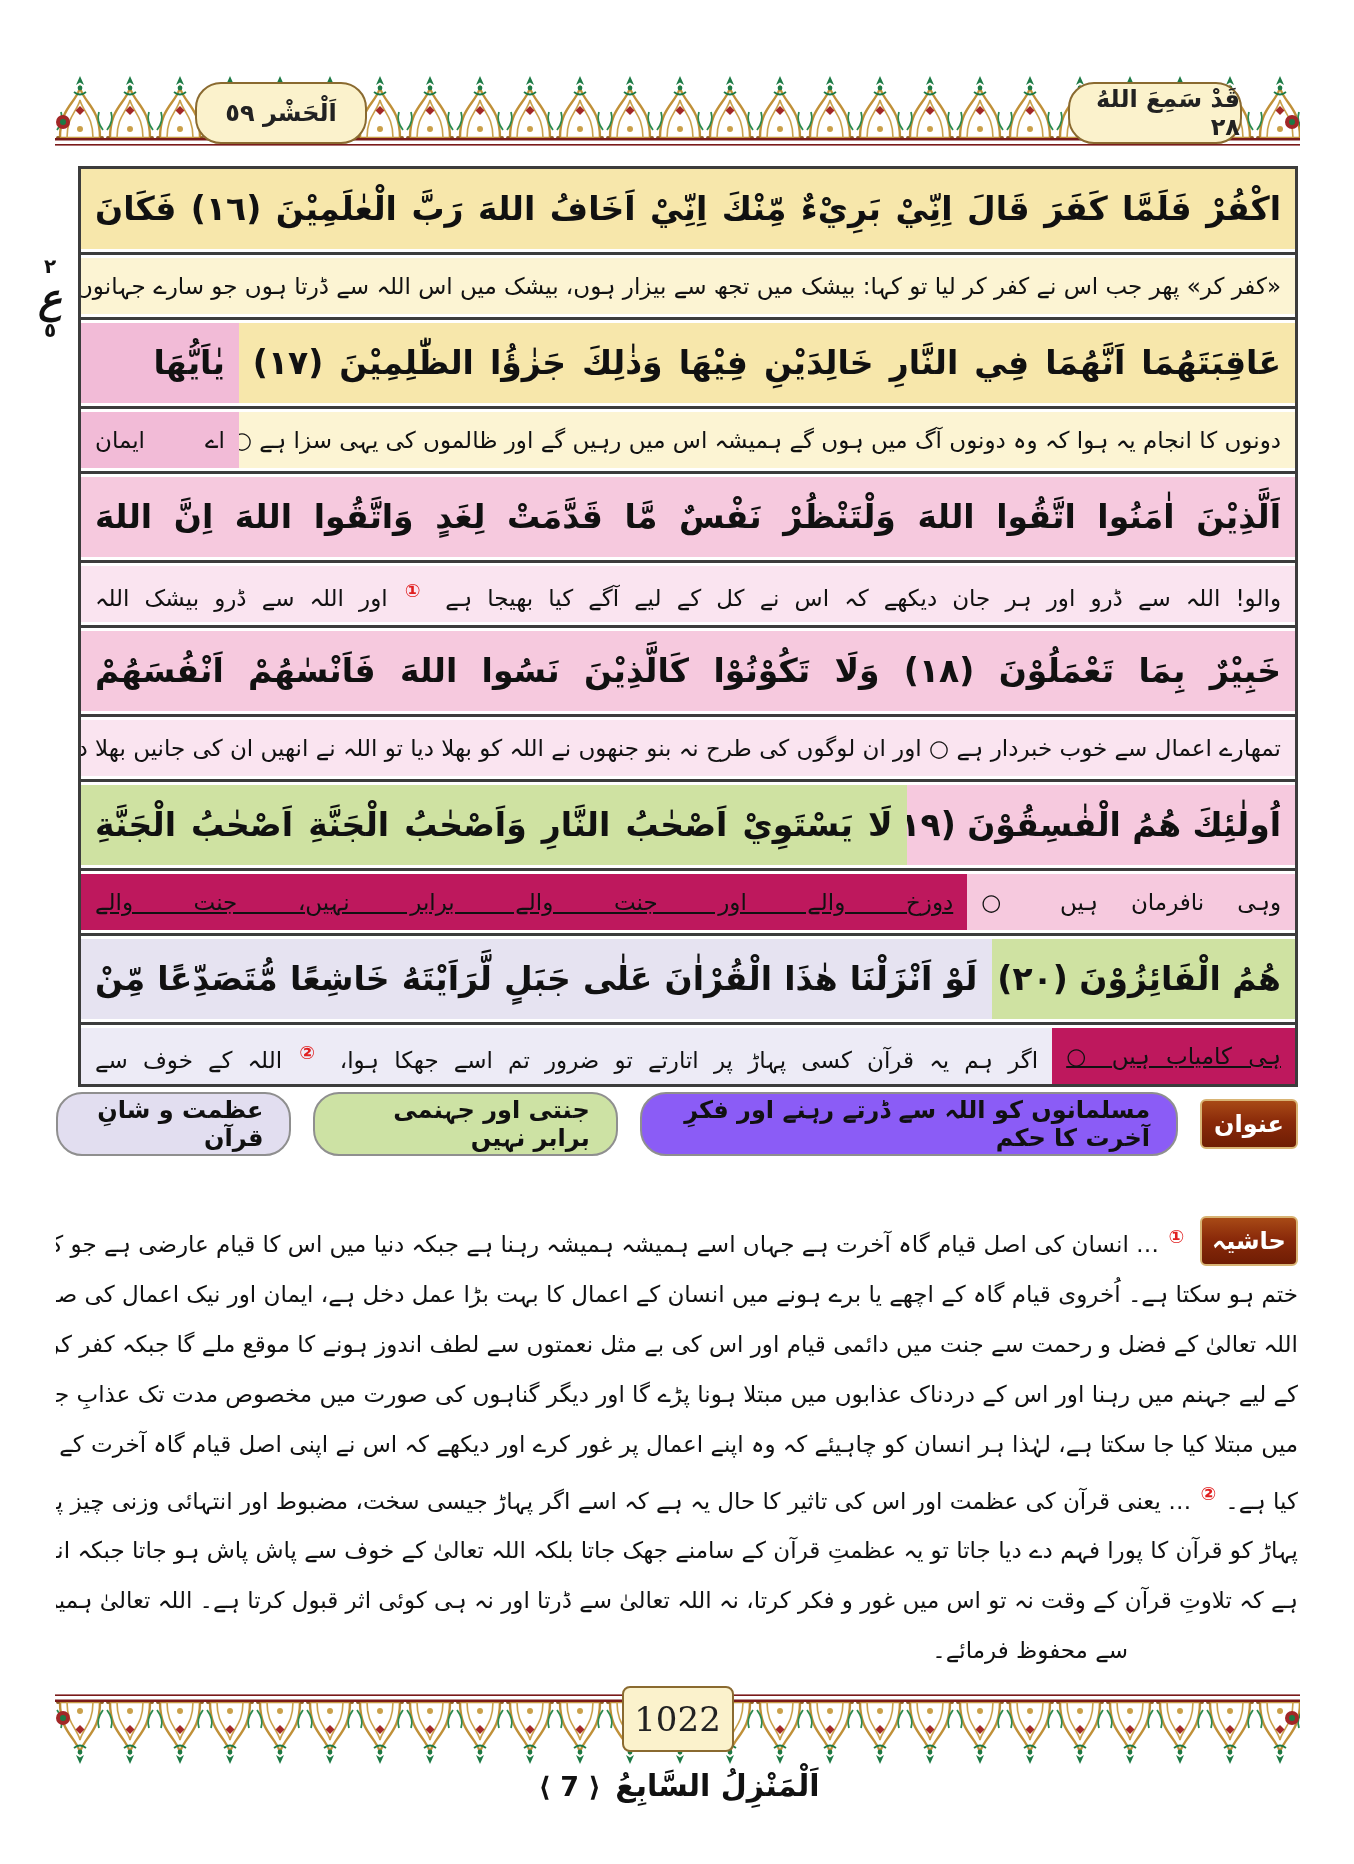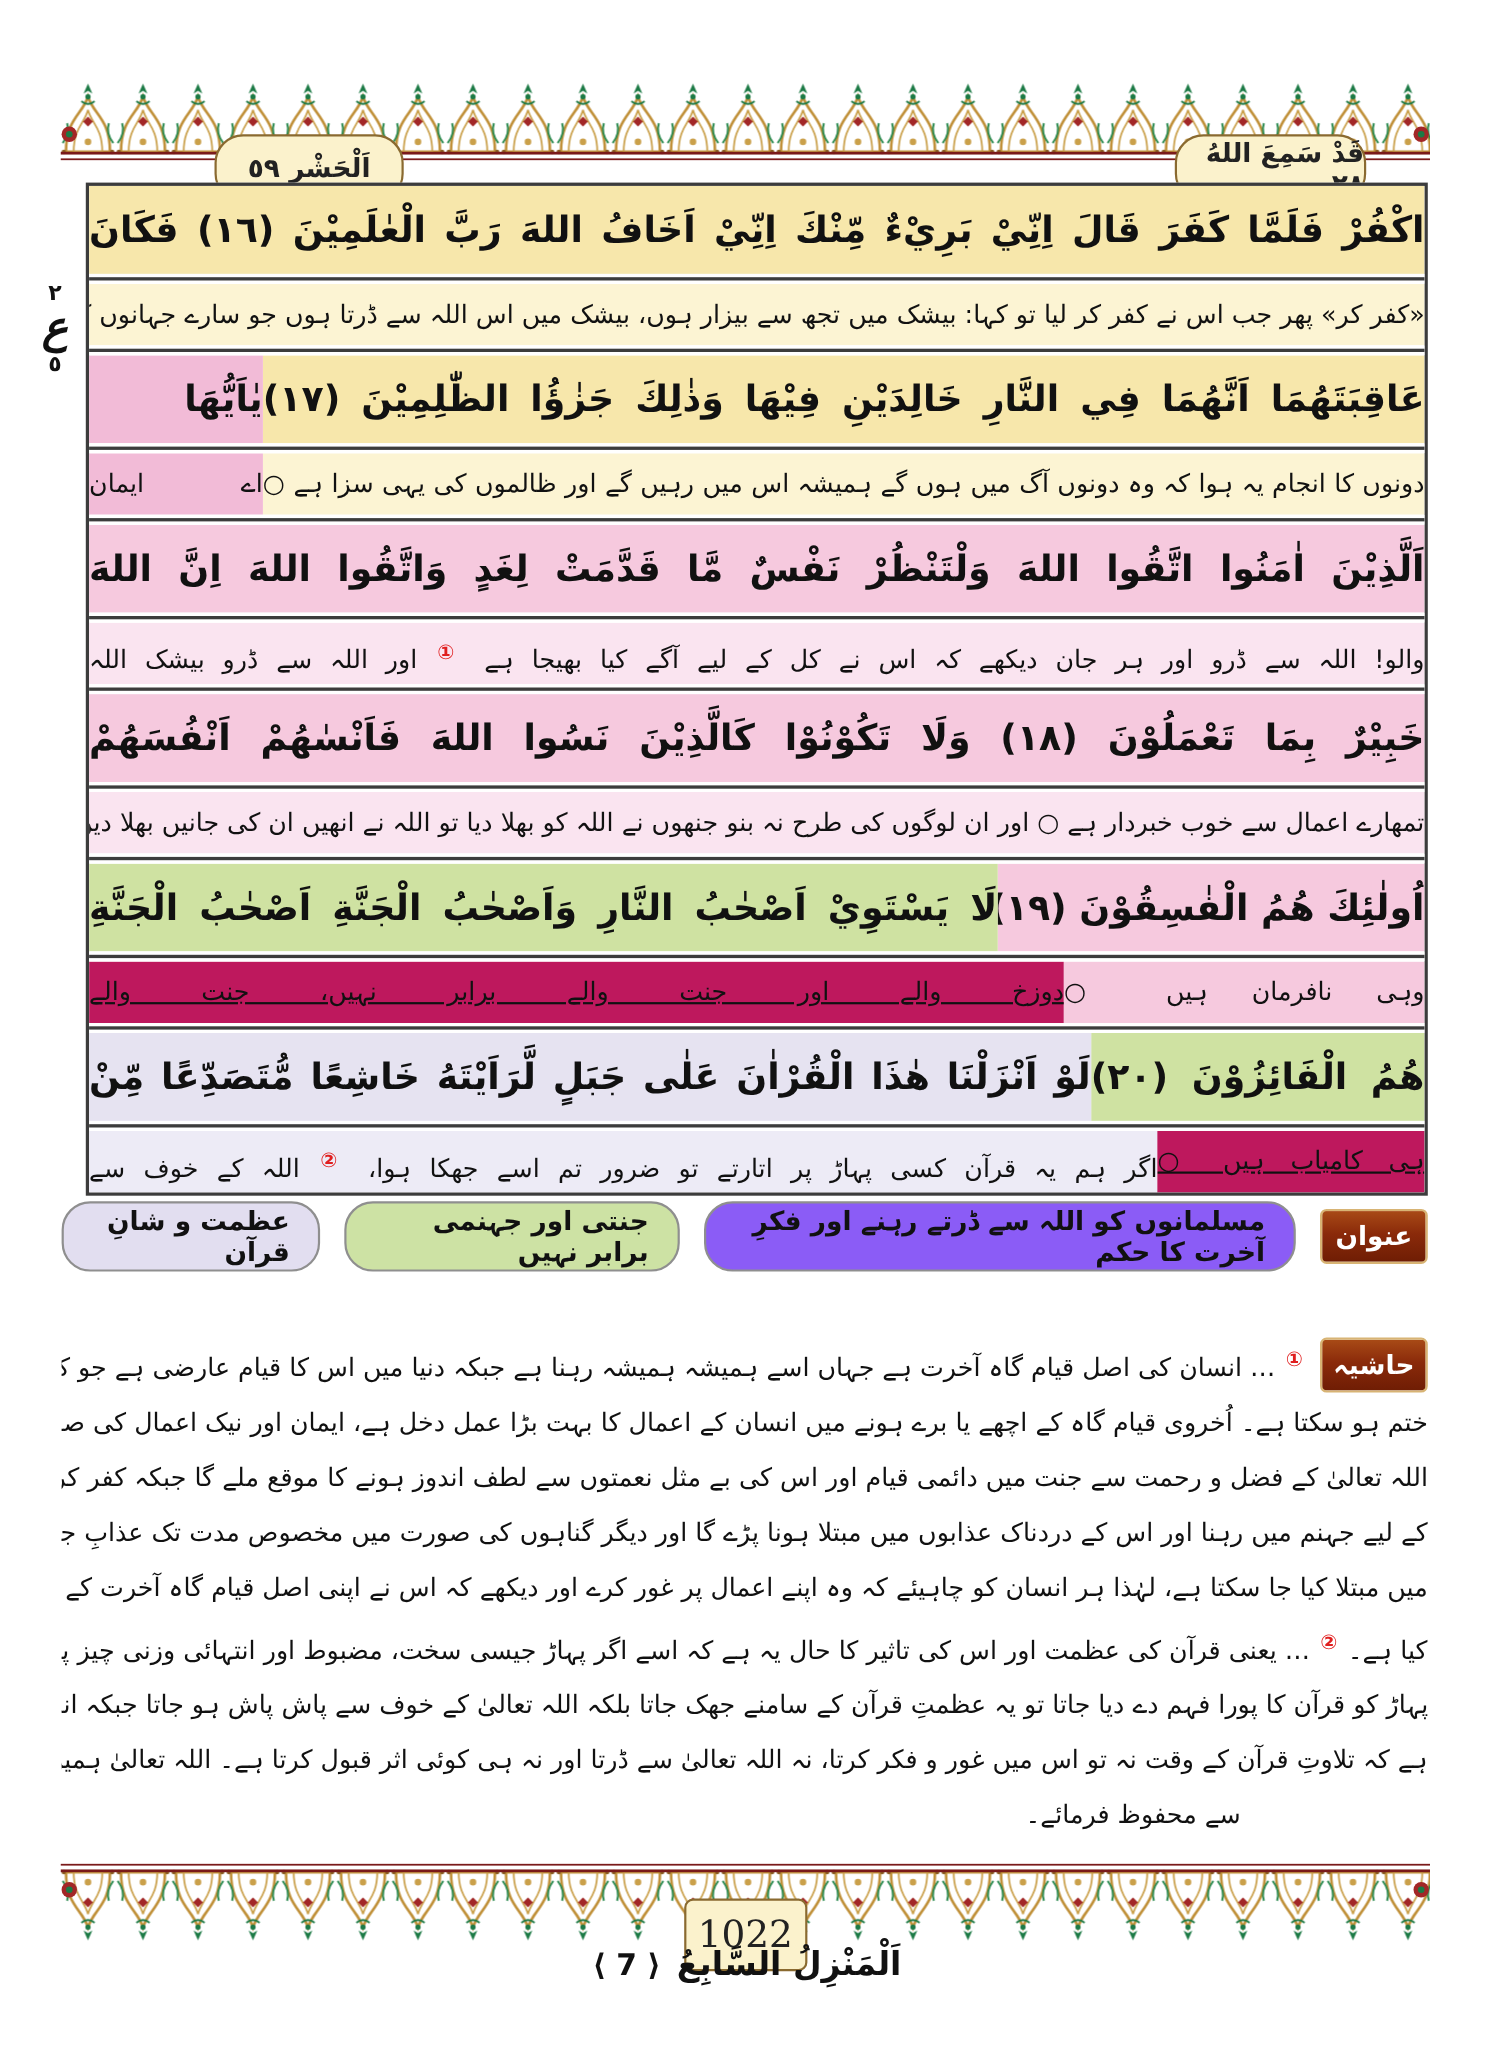--- a/index.html
+++ b/index.html
@@ -13,21 +13,21 @@
   
   .border-strip{position:absolute;left:55px;width:1245px;height:74px;}
   .border-strip.top{top:74px;}
   .border-strip.bottom{top:1692px;}
   .border-strip svg{display:block;width:100%;height:100%;}
   .border-strip.bottom svg{transform:scale(1,-1);}
 
   .cartouche{
     position:absolute;background:#fbf2cc;border:2px solid #8a6a30;border-radius:26px;
     display:flex;align-items:center;justify-content:center;
-    font-weight:bold;font-size:24px;color:#222;box-shadow:0 0 0 2px #fbf2cc inset;margin-top:40px;
+    font-weight:bold;font-size:24px;color:#222;box-shadow:0 0 0 2px #fbf2cc inset;
   }
   .cartouche.surah{left:140px;top:8px;width:168px;height:58px;}
   .cartouche.juz{right:58px;top:8px;width:170px;height:58px;}
   .cartouche.pageno{
     left:50%;top:-6px;transform:translateX(-50%);
     width:108px;height:62px;border-radius:8px;
     font-family:"DejaVu Serif",serif;font-size:34px;font-weight:normal;
   }
 
   
@@ -40,21 +40,21 @@
 
   
   .mushaf-block{
     position:absolute;left:78px;top:166px;width:1220px;
     border:3px solid #3c3c3c;background:#fff;box-sizing:border-box;
   }
   .mline{display:flex;width:100%;overflow:hidden;}
   .mline.arabic{height:80px;}
   .mline.urdu{height:56px;}
   .seg{
-    display:flex;box-sizing:border-box;padding:0 0;
+    display:flex;align-items:center;box-sizing:border-box;padding:0 14px;
     overflow:hidden;flex-grow:0;flex-shrink:0;
   }
   .seg .segtxt{
     display:block;width:100%;white-space:nowrap;
     text-align:justify;text-align-last:justify;
   }
   .arabic .seg{font-size:33px;font-weight:bold;line-height:80px;}
   .urdu .seg{font-size:23px;line-height:56px;}
   .divider{height:9px;background:#ffffff;position:relative;}
   .divider::after{

